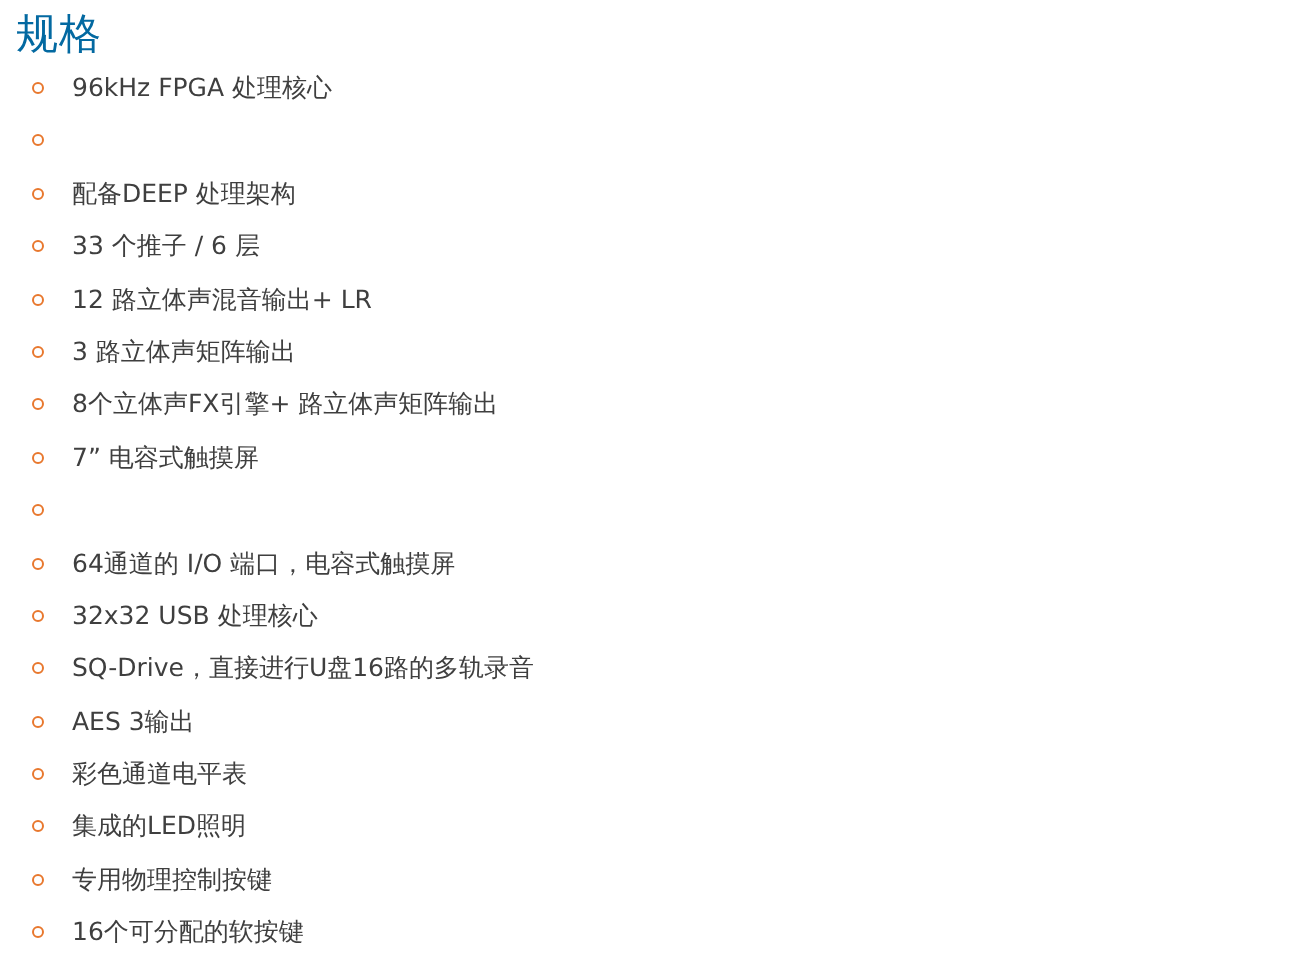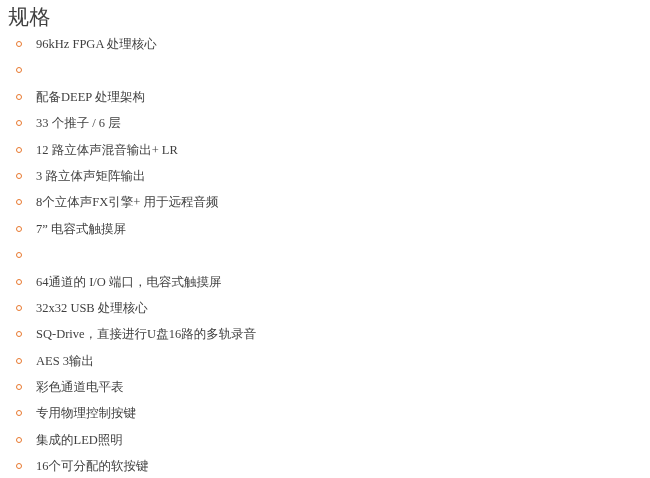--- a/index.html
+++ b/index.html
@@ -17,21 +17,21 @@
   .page {
     position: relative;
     width: 650px;
     height: 478px;
     box-sizing: border-box;
     padding: 0 0 0 0;
   }
   .spec-title {
     font-size: 21px;
     font-weight: normal;
-    color: #404040;
+    color: #0369a1;
     margin: 0;
     padding: 4px 0 0 8px;
     line-height: 26px;
     letter-spacing: 0.5px;
   }
   .spec-list {
     list-style: none;
     margin: 0;
     padding: 6px 0 0 0;
   }
@@ -52,21 +52,20 @@
     width: 6px;
     height: 6px;
     border: 1px solid #e8782e;
     border-radius: 50%;
     box-sizing: border-box;
     background: transparent;
   }
   .item-text {
     display: inline-block;
     vertical-align: top;
-    font-family: Liberation Serif, serif;
   }
 </style>
 </head>
 <body>
 
 <div class="page">
   <h2 class="spec-title">规格</h2>
   <ul class="spec-list">
     <li class="spec-item">
       <span class="bullet" style="border-color: rgb(232, 120, 46);"></span>
@@ -86,21 +85,21 @@
     <li class="spec-item">
       <span class="bullet" style="border-color: rgb(232, 120, 46);"></span>
       <span class="item-text">12 路立体声混音输出+ LR</span>
     </li>
     <li class="spec-item">
       <span class="bullet" style="border-color: rgb(232, 120, 46);"></span>
       <span class="item-text">3 路立体声矩阵输出</span>
     </li>
     <li class="spec-item">
       <span class="bullet" style="border-color: rgb(232, 120, 46);"></span>
-      <span class="item-text">8个立体声FX引擎+ 用于远程音频</span>
+      <span class="item-text">8个立体声FX引擎+ 路立体声矩阵输出</span>
     </li>
     <li class="spec-item">
       <span class="bullet" style="border-color: rgb(232, 120, 46);"></span>
       <span class="item-text">7”  电容式触摸屏</span>
     </li>
     <li class="spec-item">
       <span class="bullet" style="border-color: rgb(232, 120, 46);"></span>
     </li>
     <li class="spec-item">
       <span class="bullet" style="border-color: rgb(232, 120, 46);"></span>
@@ -117,24 +116,24 @@
     <li class="spec-item">
       <span class="bullet" style="border-color: rgb(232, 120, 46);"></span>
       <span class="item-text">AES 3输出</span>
     </li>
     <li class="spec-item">
       <span class="bullet" style="border-color: rgb(232, 120, 46);"></span>
       <span class="item-text">彩色通道电平表</span>
     </li>
     <li class="spec-item">
       <span class="bullet" style="border-color: rgb(232, 120, 46);"></span>
-      <span class="item-text">专用物理控制按键</span>
+      <span class="item-text">集成的LED照明</span>
     </li>
     <li class="spec-item">
       <span class="bullet" style="border-color: rgb(232, 120, 46);"></span>
-      <span class="item-text">集成的LED照明</span>
+      <span class="item-text">专用物理控制按键</span>
     </li>
     <li class="spec-item">
       <span class="bullet" style="border-color: rgb(232, 120, 46);"></span>
       <span class="item-text">16个可分配的软按键</span>
     </li>
   </ul>
 </div>
 
 </body></html>

